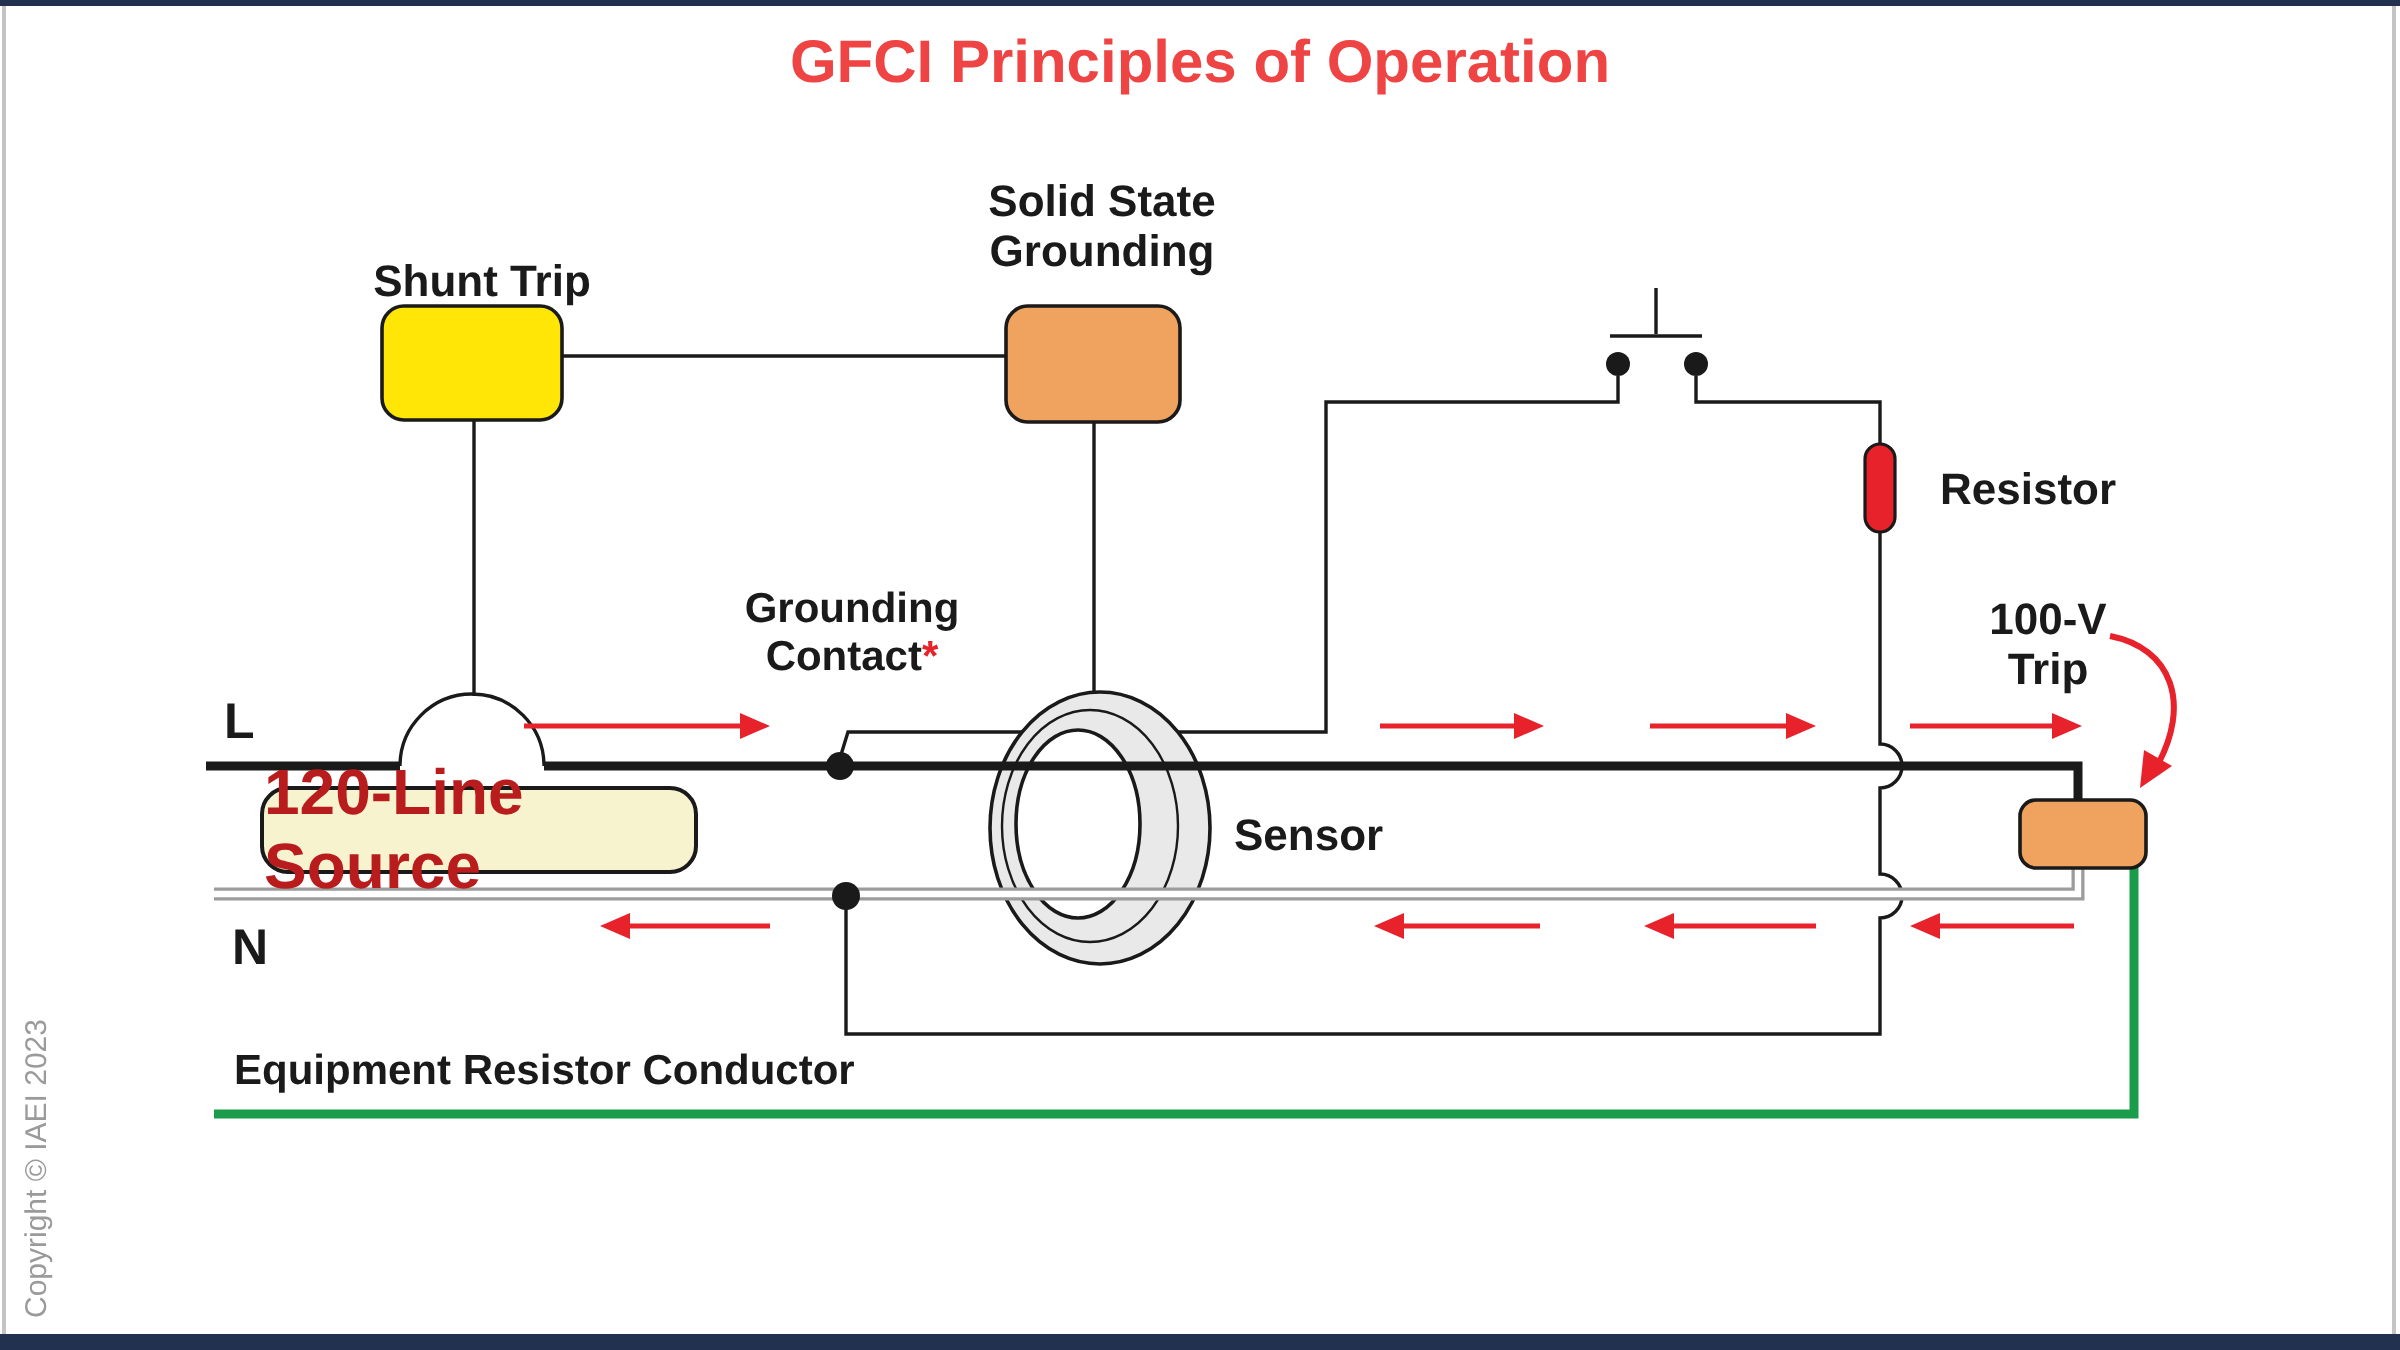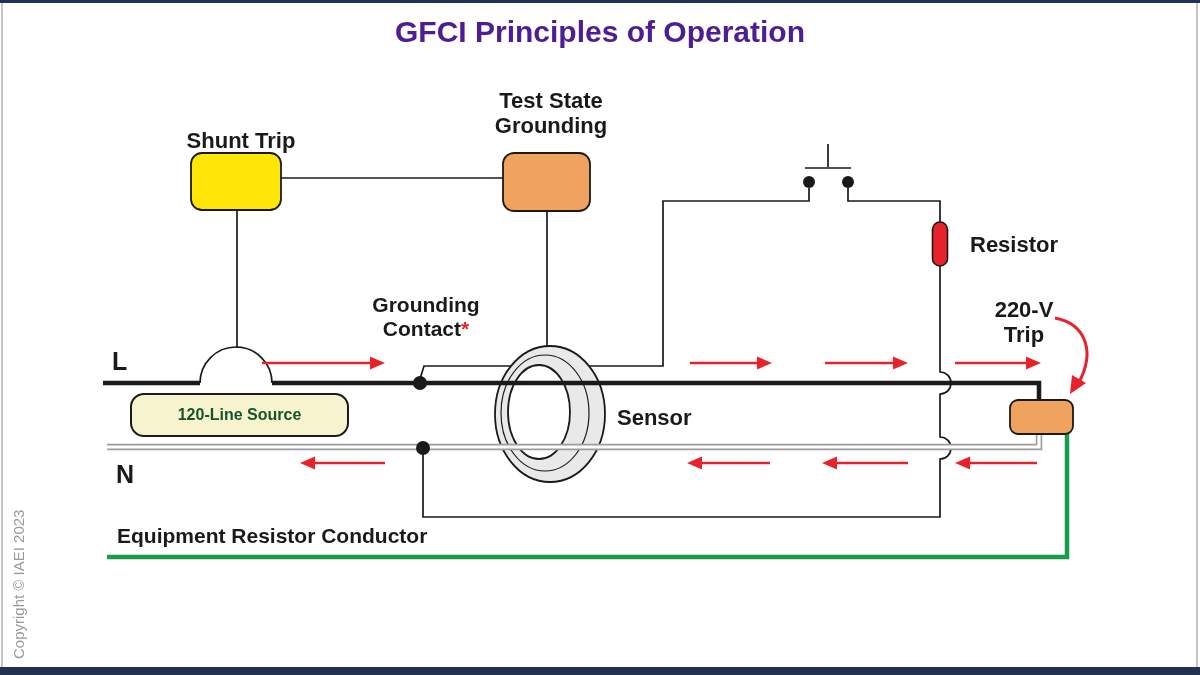--- a/index.html
+++ b/index.html
@@ -5,34 +5,34 @@
   html,body{margin:0;padding:0;background:#fff;}
   #page{position:relative;width:1200px;height:675px;background:#fff;overflow:hidden;
         font-family:"Liberation Sans","DejaVu Sans",sans-serif;}
   .edge-left,.edge-right{position:absolute;top:0;bottom:0;width:2px;background:#c4c4c4;}
   .edge-left{left:1px;} .edge-right{right:2px;}
   .bar-top{position:absolute;left:0;top:0;width:100%;height:3px;background:var(--navy);}
   .bar-bottom{position:absolute;left:0;bottom:0;width:100%;height:8px;background:var(--navy);}
   svg{position:absolute;left:0;top:0;}
   .lbl{position:absolute;color:var(--wire);font-weight:700;white-space:nowrap;line-height:1.14;}
   .ctr{transform:translateX(-50%);text-align:center;}
-  #title{left:0;top:15px;width:100%;text-align:center;font-size:30px;font-weight:700;color:#4c1d95;}
+  #title{left:0;top:15px;width:100%;text-align:center;font-size:30px;font-weight:700;color:#ef4444;}
   #shunt-lbl{left:241px;top:128px;font-size:22px;}
   #solid-lbl{left:551px;top:88px;font-size:22px;}
   #push-lbl{left:829px;top:88px;font-size:22px;}
   #resistor-lbl{left:970px;top:232px;font-size:22px;}
   #load-lbl{left:1024px;top:297px;font-size:22px;}
   #switch-lbl{left:426px;top:293px;font-size:21px;}
   #sensor-lbl{left:617px;top:405px;font-size:22px;}
   #l-lbl{left:112px;top:347px;font-size:25px;}
   #n-lbl{left:116px;top:460px;font-size:25px;}
   #egc-lbl{left:117px;top:524px;font-size:21px;}
   #source-box{position:absolute;left:130px;top:393px;width:215px;height:40px;background:var(--cream);
       border:2px solid #1a1a1a;border-radius:14px;display:flex;align-items:center;justify-content:center;
-      font-size:16px;font-weight:700;color:#14532d;}
+      font-size:32px;font-weight:700;color:#b91c1c;}
   #footnote{position:absolute;left:0;top:616px;width:100%;text-align:center;font-size:21px;
       font-weight:400;color:#231f20;}
   .red-txt{color:var(--red);}
   #copyright{position:absolute;left:10px;top:659px;transform-origin:0 0;transform:rotate(-90deg);
       font-size:15px;color:var(--copyright);white-space:nowrap;}
 </style>
 </head>
 <body>
 
 <div id="page">
@@ -94,29 +94,29 @@
       <path d="M1055,318 C1086,324 1096,352 1078,384" fill="none" stroke="var(--red)" stroke-width="3"></path>
       <polygon points="1070,394 1086,383 1072,375" fill="var(--red)"></polygon>
     </g>
   </svg>
 
   <div id="title" class="lbl">GFCI Principles of Operation</div>
 
   <div id="shunt-lbl" class="lbl ctr">Shunt Trip</div>
 
   <div id="solid-lbl" class="lbl ctr">
-    <span style="display:block">Test State</span>
+    <span style="display:block">Solid State</span>
     <span style="display:block">Grounding</span>
   </div>
 
 
   <div id="resistor-lbl" class="lbl">Resistor</div>
 
   <div id="load-lbl" class="lbl ctr">
-    <span style="display:block">220-V</span>
+    <span style="display:block">100-V</span>
     <span style="display:block">Trip</span>
   </div>
 
   <div id="switch-lbl" class="lbl ctr">
     <span style="display:block">Grounding</span>
     <span style="display:block"><span>Contact</span><span class="red-txt">*</span></span>
   </div>
 
   <div id="sensor-lbl" class="lbl">Sensor</div>
 

